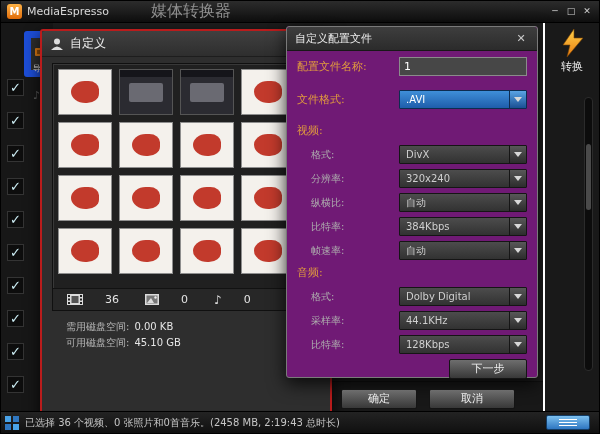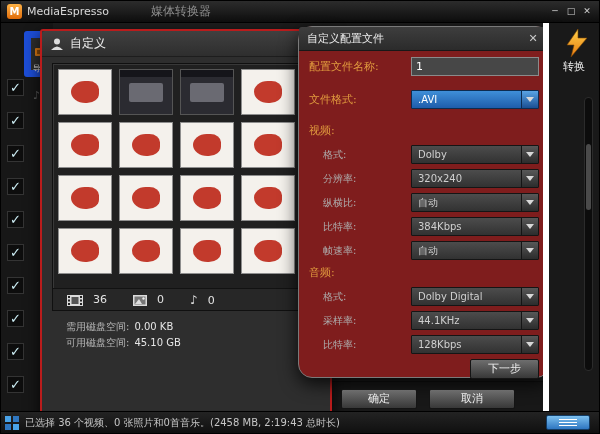--- a/index.html
+++ b/index.html
@@ -4,21 +4,21 @@
 <style>
   *{margin:0;padding:0;box-sizing:border-box;}
   html,body{background:#000;}
   body{width:600px;height:434px;font-family:"DejaVu Sans","Liberation Sans",sans-serif;overflow:hidden;}
   .win{position:relative;width:600px;height:434px;background:#1c1c1c;border:1px solid #000;overflow:hidden;}
 
   
   .tb{position:absolute;left:0;top:0;right:0;height:22px;background:linear-gradient(#2c2c2c,#0e0e0e);display:flex;align-items:center;padding:0 6px;border-bottom:1px solid #000;}
   .tb-logo{width:15px;height:15px;border-radius:3px;background:linear-gradient(#ffb347,#e06c0a);color:#fff;font-size:10px;font-weight:bold;text-align:center;line-height:15px;margin-right:5px;}
   .tb-app{color:#d8d8d8;font-size:11px;}
-  .tb-title{color:#8f8f8f;font-size:12px;margin-left:42px;}
+  .tb-title{color:#8f8f8f;font-size:16px;margin-left:42px;}
   .tb-mark{position:absolute;right:58px;top:3px;color:#4e4e4e;font-size:13px;letter-spacing:5px;margin-top:44px;}
   .tb-btns{position:absolute;right:4px;top:3px;display:flex;}
   .tb-btns span{width:16px;height:14px;color:#cfcfcf;font-size:9px;text-align:center;line-height:14px;cursor:default;}
 
   
   .left{position:absolute;left:0;top:22px;width:52px;bottom:22px;background:#171717;}
   .imp{position:absolute;left:23px;top:8px;width:42px;height:46px;background:#2e2e2e;border:7px solid #1d4ed8;border-radius:3px;text-align:center;padding-top:0;}
   .imp-lb{display:block;color:#e8e8e8;font-size:8px;margin-top:1px;}
   .mus{position:absolute;left:32px;top:66px;color:#5a5a5a;font-size:11px;}
   .checks{position:absolute;left:6px;top:56px;}
@@ -35,56 +35,56 @@
   .panel{position:absolute;left:10px;right:10px;top:32px;height:248px;background:#202020;border:1px solid #101010;box-shadow:inset 0 0 0 1px #383838;}
   .grid{position:absolute;left:5px;top:5px;right:20px;bottom:27px;display:grid;grid-template-columns:repeat(4,54px);grid-auto-rows:46px;gap:7px;overflow:hidden;}
   .thumb{background:#f4f1ec;border:1px solid #8e8e8e;position:relative;overflow:hidden;}
   .thumb::after{content:"";position:absolute;left:24%;top:26%;width:52%;height:48%;background:#c23a2c;border-radius:52% 40% 46% 55%;}
   .thumb.dark{background:#2b2b31;border-color:#555;}
   .thumb.dark::before{content:"";position:absolute;left:0;top:0;right:0;height:7px;background:#15151a;}
   .thumb.dark::after{background:#6a6a72;border-radius:2px;left:18%;top:30%;width:64%;height:42%;}
   .vsb{position:absolute;right:3px;top:4px;bottom:28px;width:11px;background:#141414;border:1px solid #050505;}
   .vsb-h{position:absolute;left:1px;top:1px;width:7px;height:78px;background:#4b4b4b;border-radius:2px;}
   .cnt{position:absolute;left:0;right:0;bottom:0;height:22px;background:#272727;border-top:1px solid #121212;display:flex;align-items:center;padding:0 14px;gap:26px;}
-  .cnt-g{display:flex;align-items:flex-end;gap:10px;color:#e4e4e4;font-size:11px;}
+  .cnt-g{display:flex;align-items:center;gap:22px;color:#e4e4e4;font-size:11px;}
   .note{color:#dedede;font-size:12px;}
   .disk{position:absolute;left:12px;top:288px;font-size:10px;line-height:16px;}
   .disk .dl{color:#b8b8b8;margin-left:12px;}
   .disk .dv{color:#e6e6e6;margin-left:5px;}
 
   
-  .dlg2{position:absolute;left:297px;top:25px;width:252px;height:352px;background:#7f1d1d;border:1px solid #7a7a7a;border-radius:14px;box-shadow:0 6px 18px rgba(0,0,0,.8);}
+  .dlg2{position:absolute;left:285px;top:25px;width:252px;height:352px;background:#701a75;border:1px solid #7a7a7a;border-radius:3px;box-shadow:0 6px 18px rgba(0,0,0,.8);}
   .dlg2-h{height:24px;background:linear-gradient(#3e3e3e,#2b2b2b);border-bottom:1px solid #181818;display:flex;align-items:center;padding:0 8px;border-radius:3px 3px 0 0;}
   .dlg2-t{color:#ececec;font-size:11px;flex:1;}
   .x{color:#c9c9c9;font-size:11px;width:16px;text-align:center;cursor:default;}
   .body2{padding:6px 10px 0 10px;}
   .frow{display:flex;align-items:center;height:19px;margin-bottom:5px;}
   .frow.gap{margin-bottom:14px;}
   .lbl{flex:1;font-size:11px;}
   .lbl.o{color:#e09a3e;}
   .lbl.g{color:#aeaeae;padding-left:14px;font-size:10px;}
   .sec{height:16px;margin-bottom:6px;color:#e09a3e;font-size:11px;}
   .sec.mt{margin-top:4px;}
   .in{width:128px;height:19px;background:#474747;border:1px solid #8b8b8b;color:#fff;font-size:11px;padding:0 4px;font-family:inherit;}
   .dd{width:128px;height:19px;background:linear-gradient(#4c4c4c,#323232);border:1px solid #151515;display:flex;align-items:center;color:#cfcfcf;font-size:10px;border-radius:1px;}
   .dd .tx{flex:1;padding-left:6px;white-space:nowrap;overflow:hidden;}
   .dd-a{width:17px;height:100%;background:linear-gradient(#585858,#2c2c2c);border-left:1px solid #151515;display:flex;align-items:center;justify-content:center;}
   .dd-a::after{content:"";border-left:4px solid transparent;border-right:4px solid transparent;border-top:5px solid #d8d8d8;}
   .dd.sel{background:linear-gradient(#3f8fd8,#1e5dab);color:#fff;border-color:#0d2c50;}
   .dd.sel .dd-a{background:linear-gradient(#5aa4e4,#1a4f93);border-left-color:#0d2c50;}
   .btnrow{display:flex;justify-content:flex-end;margin-top:2px;}
   .gbtn{height:20px;background:linear-gradient(#6e6e6e,#383838);border:1px solid #141414;border-radius:2px;color:#eee;font-size:11px;text-align:center;line-height:18px;}
-  .nextb{width:69px;}
+  .nextb{width:78px;}
 
   
   .okb{position:absolute;left:340px;top:388px;width:76px;}
   .cnb{position:absolute;left:428px;top:388px;width:86px;}
 
   
-  .rp{position:absolute;right:0;top:22px;width:56px;bottom:22px;background:#191919;border-left:6px solid #ffffff;}
+  .rp{position:absolute;right:0;top:22px;width:56px;bottom:22px;background:#191919;border-left:2px solid #ffffff;}
   .cvt-lb{position:absolute;left:0;top:36px;width:100%;text-align:center;color:#ececec;font-size:11px;}
   .boltwrap{position:absolute;left:15px;top:6px;}
   .slider{position:absolute;right:6px;top:74px;bottom:40px;width:9px;background:#0c0c0c;border:1px solid #2b2b2b;border-radius:4px;}
   .sl-h{position:absolute;left:1px;top:46px;width:5px;height:66px;background:#4a4a4a;border-radius:3px;}
 
   
   .status{position:absolute;left:0;right:0;bottom:0;height:22px;background:linear-gradient(#232323,#101010);border-top:1px solid #000;}
   .st-tx{position:absolute;left:24px;top:4px;font-size:10px;color:#c6c6c6;white-space:nowrap;}
   .st-ic{position:absolute;left:4px;top:4px;}
   .st-btn{position:absolute;right:9px;top:3px;width:44px;height:15px;background:linear-gradient(#7cc0ef,#2e76c1);border:1px solid #123c66;border-radius:2px;display:flex;flex-direction:column;justify-content:center;align-items:center;gap:2px;}
@@ -213,21 +213,21 @@
         <span class="lbl o">文件格式:</span>
         <div class="dd sel">
           <span class="tx">.AVI</span>
           <span class="dd-a"></span>
         </div>
       </div>
       <div class="sec">视频:</div>
       <div class="frow">
         <span class="lbl g">格式:</span>
         <div class="dd">
-            <span class="tx">Dolby</span>
+            <span class="tx">DivX</span>
             <span class="dd-a"></span>
           </div>
       </div>
       <div class="frow">
         <span class="lbl g">分辨率:</span>
         <div class="dd">
             <span class="tx">320x240</span>
             <span class="dd-a"></span>
           </div>
       </div>

